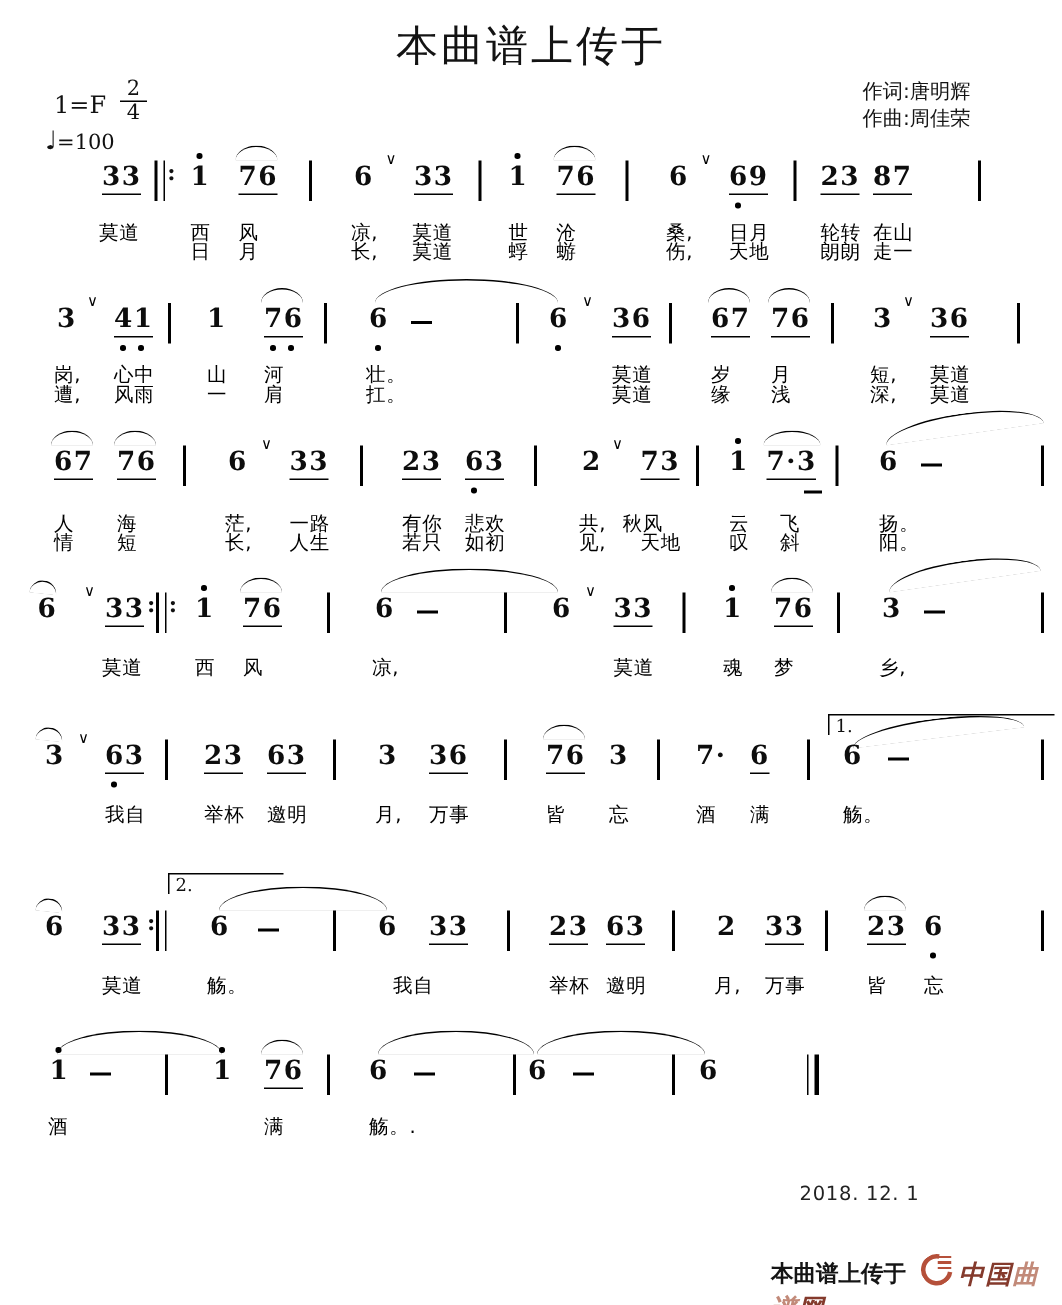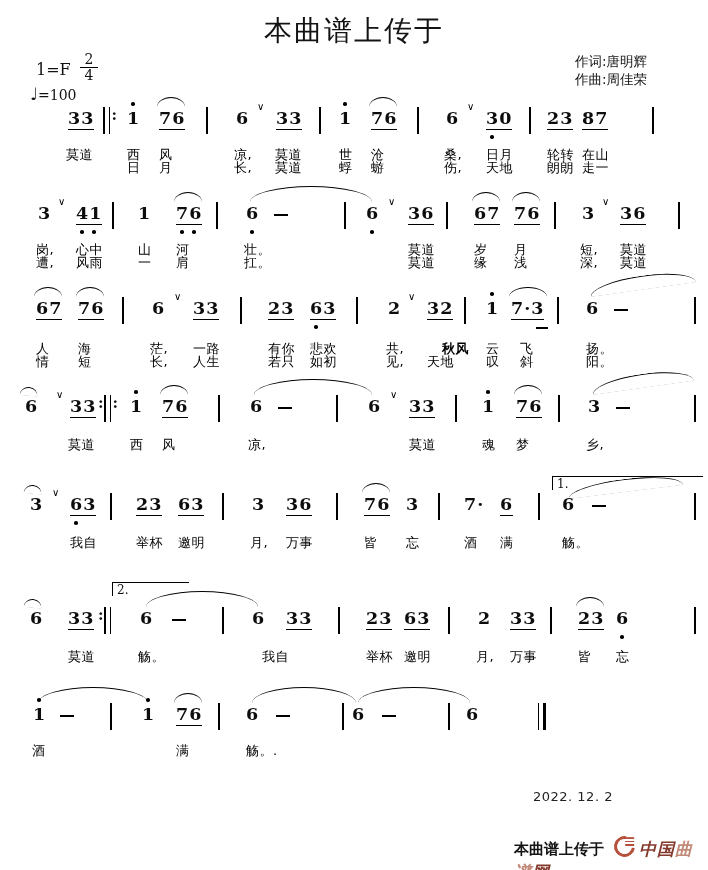--- a/index.html
+++ b/index.html
@@ -78,21 +78,21 @@
       <span class="tk bar" style="left: 206px;"></span>
       <span class="tk n" style="left: 236px;">6</span>
       <span class="tk breath" style="left: 257px;">∨</span>
       <span class="tk n u1" style="left: 276px;">33</span>
       <span class="tk bar" style="left: 319px;"></span>
       <span class="tk n" style="left: 339px;">1</span>
       <span class="tk n u1" style="left: 371px;">76</span>
       <span class="tk bar" style="left: 417px;"></span>
       <span class="tk n" style="left: 446px;">6</span>
       <span class="tk breath" style="left: 467px;">∨</span>
-      <span class="tk n u1" style="left: 486px;">30</span>
+      <span class="tk n u1" style="left: 486px;">69</span>
       <span class="tk bar" style="left: 529px;"></span>
       <span class="tk n u1" style="left: 547px;">23</span>
       <span class="tk n u1" style="left: 582px;">87</span>
       <span class="tk bar" style="left: 652px;"></span>
       <span class="dot" style="left: 131px; top: -6px; position: absolute;"></span>
       <span class="arc" style="left: 157px; top: -11px; position: absolute; width: 28px; height: 9px;"></span>
       <span class="dot" style="left: 343px; top: -6px; position: absolute;"></span>
       <span class="arc" style="left: 369px; top: -11px; position: absolute; width: 28px; height: 9px;"></span>
       <span class="dot" style="left: 490px; top: 27px; position: absolute;"></span>
       <span class="lyr" style="left: 66px; top: 38px;">莫道</span>
@@ -176,21 +176,21 @@
       <span class="tk bar" style="left: 122px;"></span>
       <span class="tk n" style="left: 152px;">6</span>
       <span class="tk breath" style="left: 174px;">∨</span>
       <span class="tk n u1" style="left: 193px;">33</span>
       <span class="tk bar" style="left: 240px;"></span>
       <span class="tk n u1" style="left: 268px;">23</span>
       <span class="tk n u1" style="left: 310px;">63</span>
       <span class="tk bar" style="left: 356px;"></span>
       <span class="tk n" style="left: 388px;">2</span>
       <span class="tk breath" style="left: 408px;">∨</span>
-      <span class="tk n u1" style="left: 427px;">32</span>
+      <span class="tk n u1" style="left: 427px;">73</span>
       <span class="tk bar" style="left: 464px;"></span>
       <span class="tk n" style="left: 486px;">1</span>
       <span class="tk n u1" style="left: 511px;">7·3</span>
       <span class="tk bar" style="left: 557px;"></span>
       <span class="tk n" style="left: 586px;">6</span>
       <span class="tk dash" style="left: 614px;"></span>
       <span class="tk bar" style="left: 694px;"></span>
       <span class="arc" style="left: 34px; top: -11px; position: absolute; width: 28px; height: 9px;"></span>
       <span class="arc" style="left: 76px; top: -11px; position: absolute; width: 28px; height: 9px;"></span>
       <span class="dot" style="left: 314px; top: 27px; position: absolute;"></span>
@@ -198,21 +198,21 @@
       <span class="arc" style="left: 509px; top: -11px; position: absolute; width: 38px; height: 9px;"></span>
       <span class="ul" style="left: 536px; top: 29px; position: absolute; width: 12px;"></span>
       <span class="arc" style="left: 590px; top: -15px; position: absolute; width: 106px; height: 13px; transform: rotate(-8deg); transform-origin: left center;"></span>
       <span class="lyr" style="left: 36px; top: 42px;">人</span>
       <span class="lyr" style="left: 78px; top: 42px;">海</span>
       <span class="lyr" style="left: 150px; top: 42px;">茫,</span>
       <span class="lyr" style="left: 193px; top: 42px;">一路</span>
       <span class="lyr" style="left: 268px; top: 42px;">有你</span>
       <span class="lyr" style="left: 310px; top: 42px;">悲欢</span>
       <span class="lyr" style="left: 386px; top: 42px;">共,</span>
-      <span class="lyr" style="left: 442px; top: 42px; font-weight: bold;">秋风</span>
+      <span class="lyr" style="left: 415px; top: 42px;">秋风</span>
       <span class="lyr" style="left: 486px; top: 42px;">云</span>
       <span class="lyr" style="left: 520px; top: 42px;">飞</span>
       <span class="lyr" style="left: 586px; top: 42px;">扬。</span>
       <span class="lyr" style="left: 36px; top: 55px;">情</span>
       <span class="lyr" style="left: 78px; top: 55px;">短</span>
       <span class="lyr" style="left: 150px; top: 55px;">长,</span>
       <span class="lyr" style="left: 193px; top: 55px;">人生</span>
       <span class="lyr" style="left: 268px; top: 55px;">若只</span>
       <span class="lyr" style="left: 310px; top: 55px;">如初</span>
       <span class="lyr" style="left: 386px; top: 55px;">见,</span>
@@ -352,17 +352,17 @@
       <span class="dot" style="left: 146px; top: -6px; position: absolute;"></span>
       <span class="arc" style="left: 174px; top: -11px; position: absolute; width: 28px; height: 9px;"></span>
       <span class="arc" style="left: 252px; top: -17px; position: absolute; width: 104px; height: 15px;"></span>
       <span class="arc" style="left: 358px; top: -17px; position: absolute; width: 112px; height: 15px;"></span>
       <span class="lyr" style="left: 32px; top: 38px;">酒</span>
       <span class="lyr" style="left: 176px; top: 38px;">满</span>
       <span class="lyr" style="left: 246px; top: 38px;">觞。.</span>
     </span>
   </div>
 
-<div class="abs" id="date">2022. 12. 2</div>
+<div class="abs" id="date">2018. 12. 1</div>
 
 <div class="abs" id="footer">
   <span class="up">本曲谱上传于</span><span class="logo"></span><span class="site"><span class="c1">中国</span><span class="c2">曲谱</span><span class="c1">网</span></span>
 </div>
 
 </body></html>

